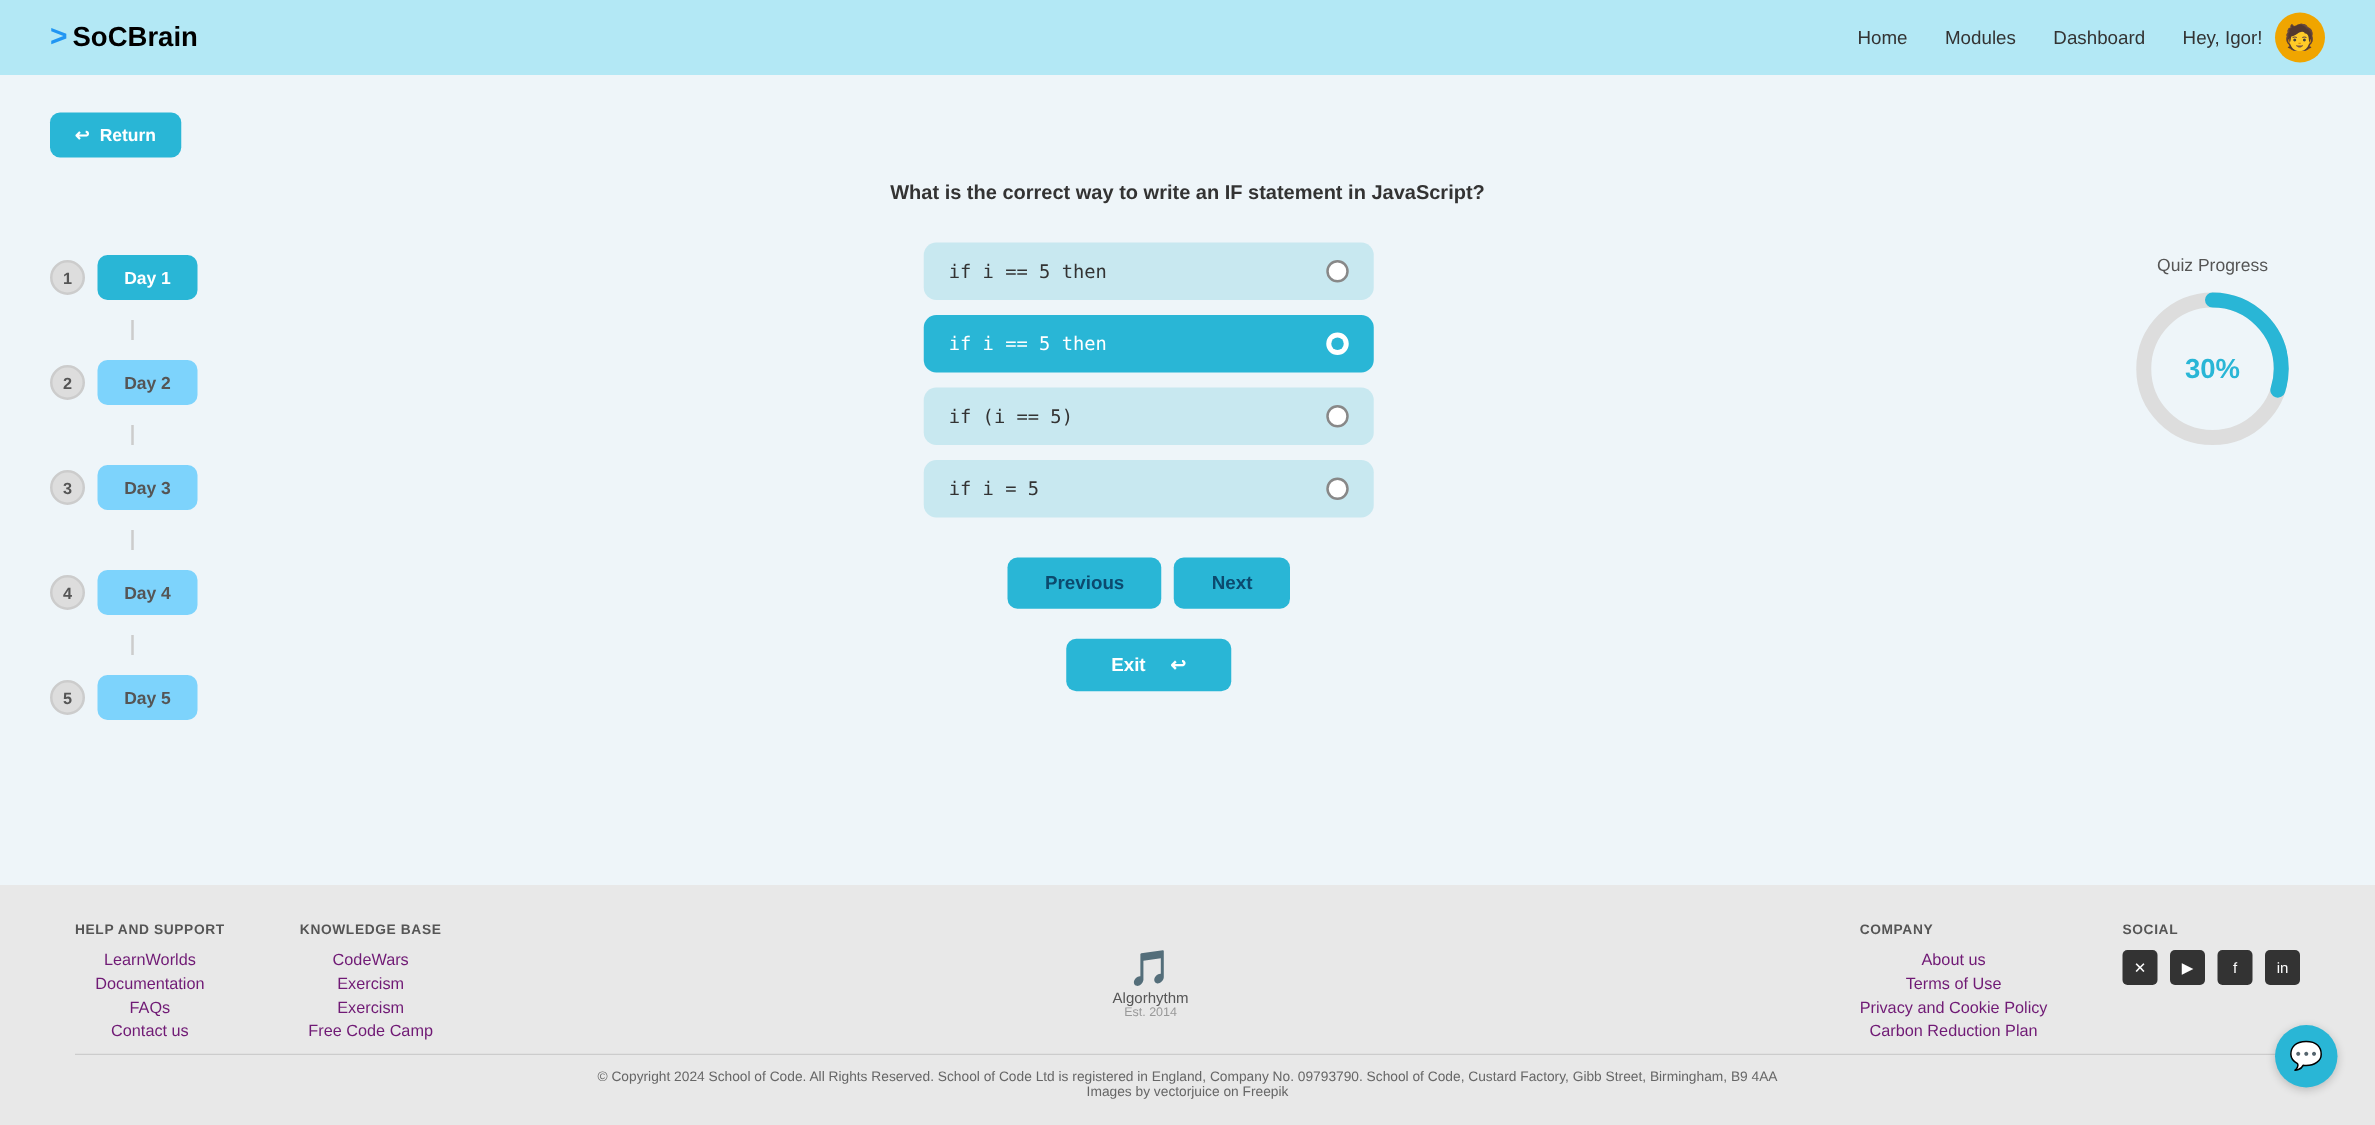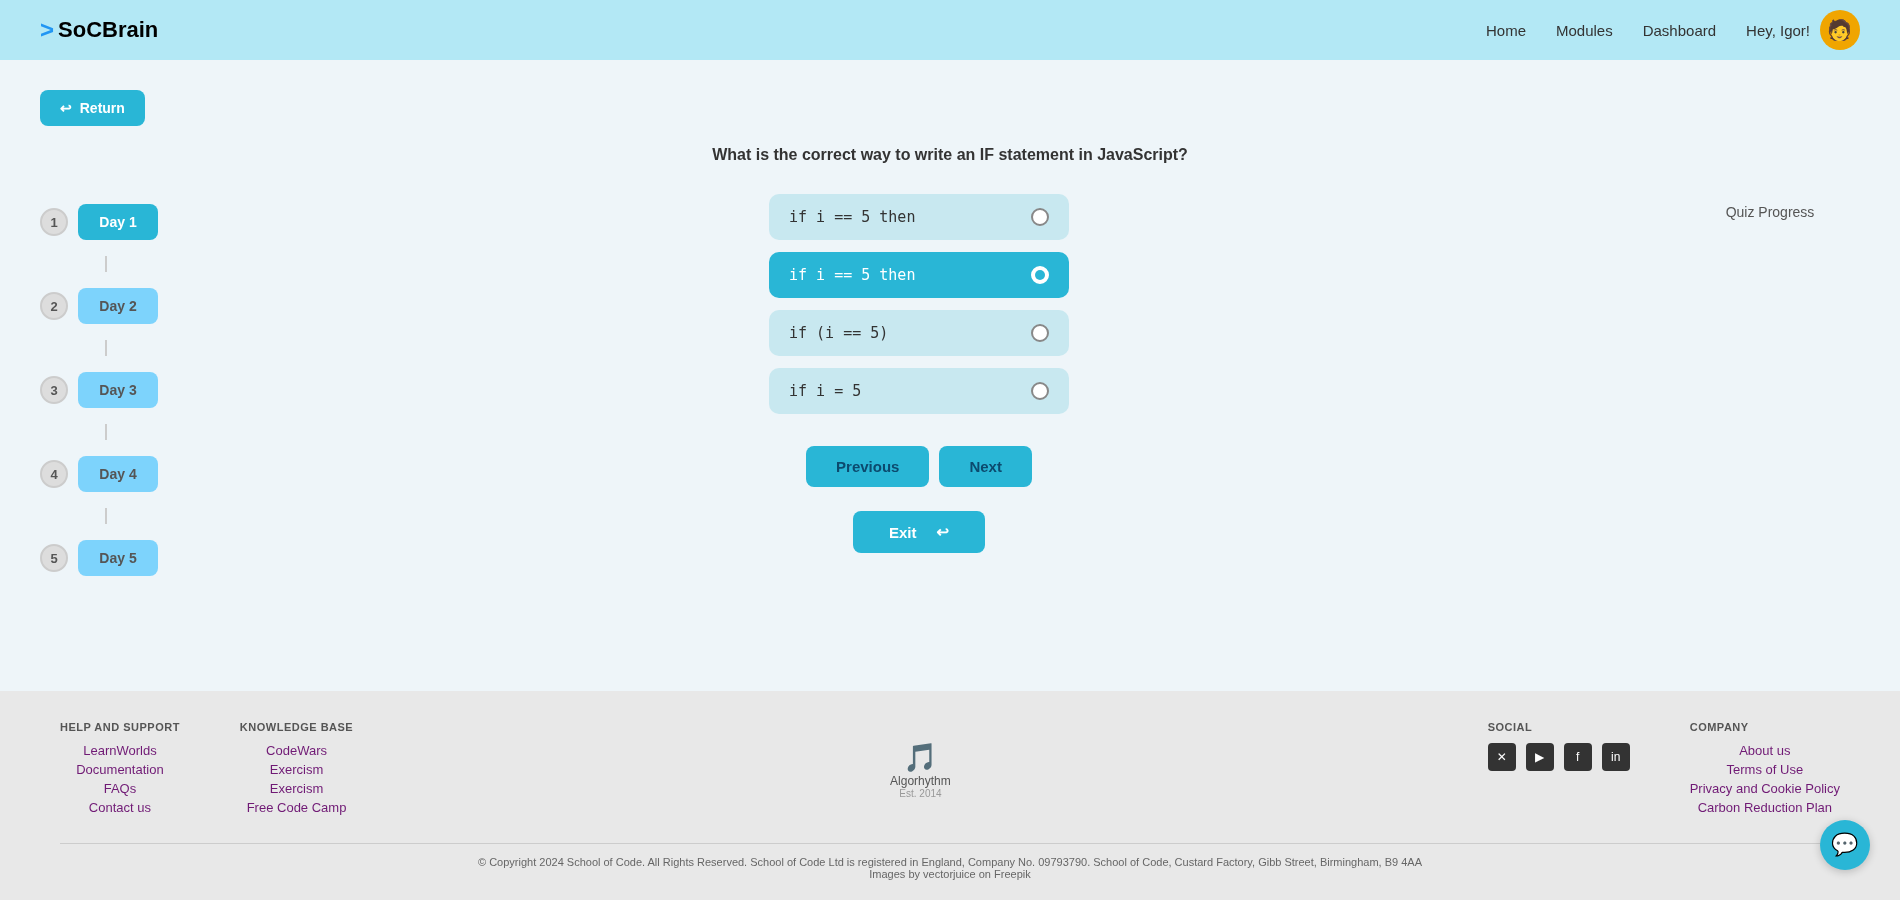--- a/index.html
+++ b/index.html
@@ -159,21 +159,21 @@
     
     .quiz-area {
       flex: 1;
       display: flex;
       flex-direction: column;
       align-items: center;
       gap: 12px;
     }
 
     .answer-option {
-      width: 300px;
+      width: 360px;
       padding: 14px 20px;
       border-radius: 10px;
       display: flex;
       align-items: center;
       justify-content: space-between;
       cursor: pointer;
       font-size: 15px;
       font-family: monospace;
       border: none;
     }
@@ -289,21 +289,21 @@
 
     
     .footer {
       background: #e8e8e8;
       padding: 30px 60px 20px;
     }
 
     .footer-top {
       display: flex;
       gap: 60px;
-      margin-bottom: 24px;
+      margin-bottom: 7px;
     }
 
     .footer-section h4 {
       font-size: 11px;
       font-weight: bold;
       color: #555;
       margin-bottom: 10px;
       text-transform: uppercase;
       letter-spacing: 0.5px;
     }
@@ -469,20 +469,29 @@
       </div>
 
       <button class="exit-btn">
         <span>Exit</span>
         <span>↩</span>
       </button>
     </div>
 
     <div class="progress-area">
       <span class="progress-label">Quiz Progress</span>
+      <div class="progress-circle-container">
+        <svg width="130" height="130" viewBox="0 0 130 130">
+
+          <circle cx="65" cy="65" r="55" fill="none" stroke="#ddd" stroke-width="12"></circle>
+
+          <circle cx="65" cy="65" r="55" fill="none" stroke="#29b6d6" stroke-width="12" stroke-dasharray="103.67 345.56" stroke-linecap="round"></circle>
+        </svg>
+        <div class="progress-text">30%</div>
+      </div>
     </div>
   </div>
 </div>
 
 <footer class="footer">
   <div class="footer-top">
 
     <div class="footer-section">
       <h4>HELP AND SUPPORT</h4>
       <a>LearnWorlds</a>
@@ -501,38 +510,38 @@
 
     <div class="footer-center">
       <div class="algorhythm-logo">
         <span style="font-size:28px;">🎵</span>
         <span style="font-size:12px;color:#555;">Algorhythm</span>
         <span style="font-size:10px;color:#999;">Est. 2014</span>
       </div>
     </div>
 
     <div class="footer-right-sections">
+
+      <div class="footer-section">
+        <h4>COMPANY</h4>
+        <a>About us</a>
+        <a>Terms of Use</a>
+        <a>Privacy and Cookie Policy</a>
+        <a>Carbon Reduction Plan</a>
+      </div>
 
       <div class="footer-section">
         <h4>SOCIAL</h4>
         <div class="social-icons">
           <div class="social-icon">✕</div>
           <div class="social-icon">▶</div>
           <div class="social-icon">f</div>
           <div class="social-icon">in</div>
         </div>
       </div>
-
-      <div class="footer-section">
-        <h4>COMPANY</h4>
-        <a>About us</a>
-        <a>Terms of Use</a>
-        <a>Privacy and Cookie Policy</a>
-        <a>Carbon Reduction Plan</a>
-      </div>
     </div>
   </div>
 
   <div class="footer-bottom">
     <p>© Copyright 2024 School of Code. All Rights Reserved. School of Code Ltd is registered in England, Company No. 09793790. School of Code, Custard Factory, Gibb Street, Birmingham, B9 4AA</p>
     <p>Images by vectorjuice on Freepik</p>
   </div>
 </footer>
 
 <div class="chat-bubble">💬</div>

